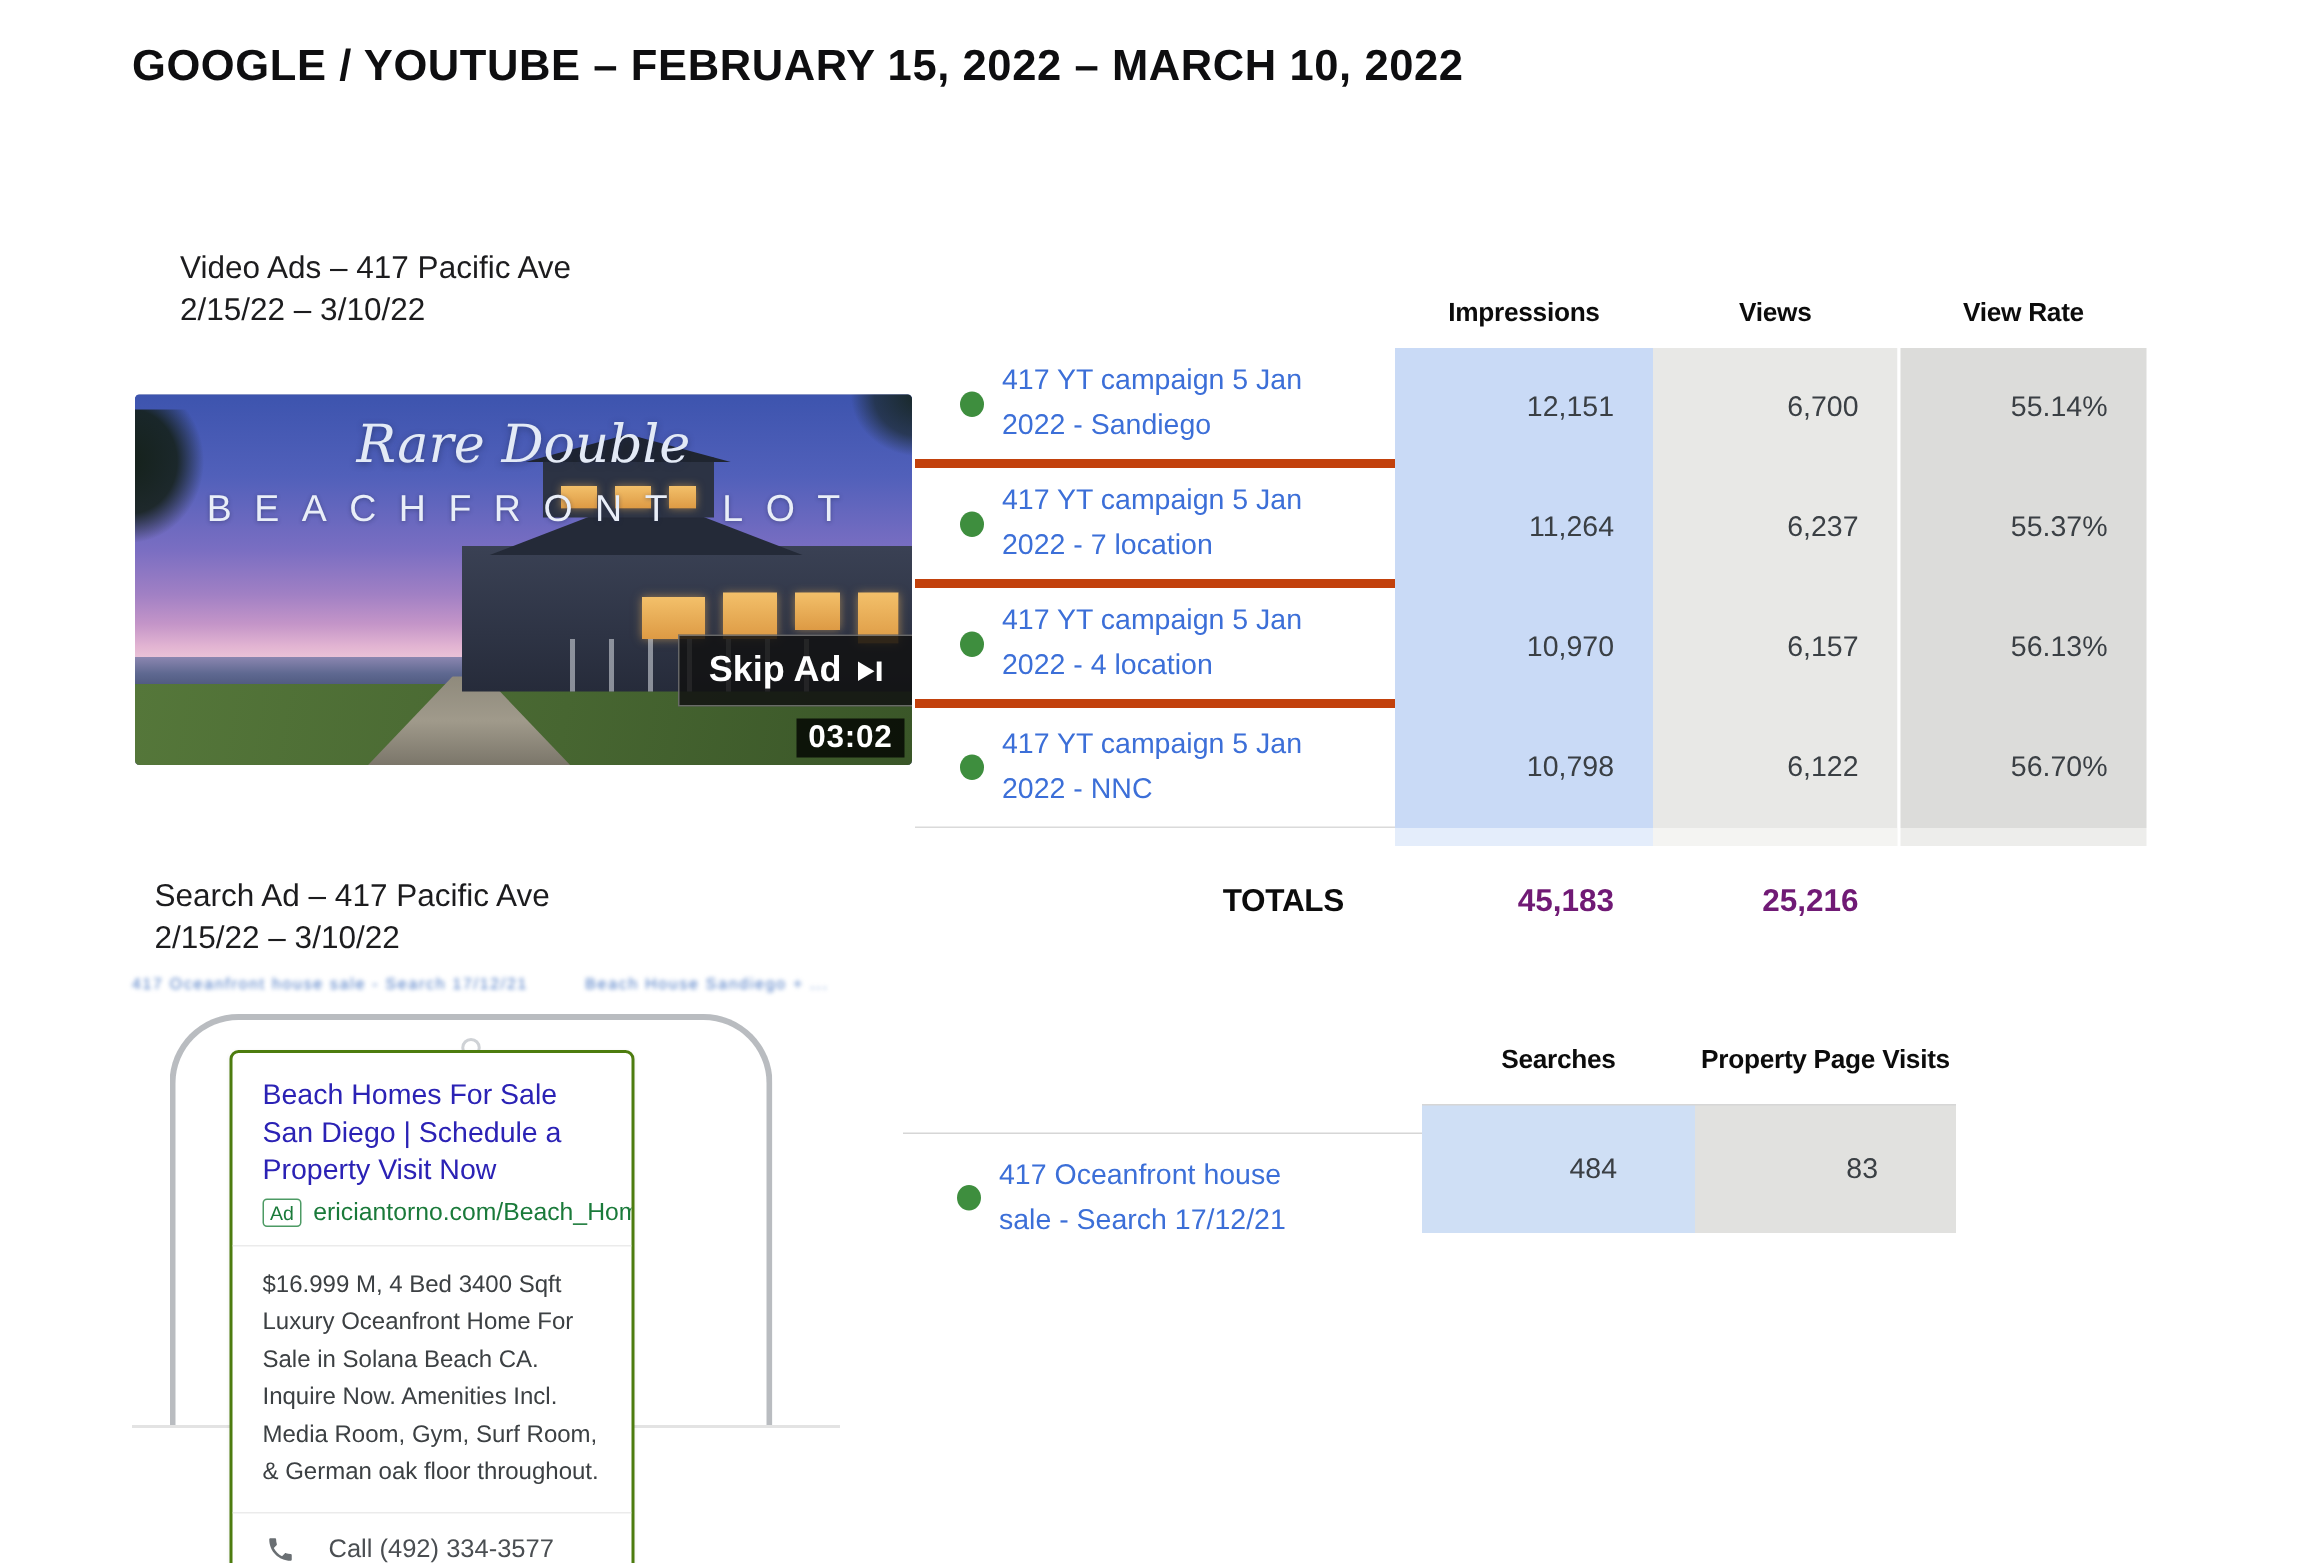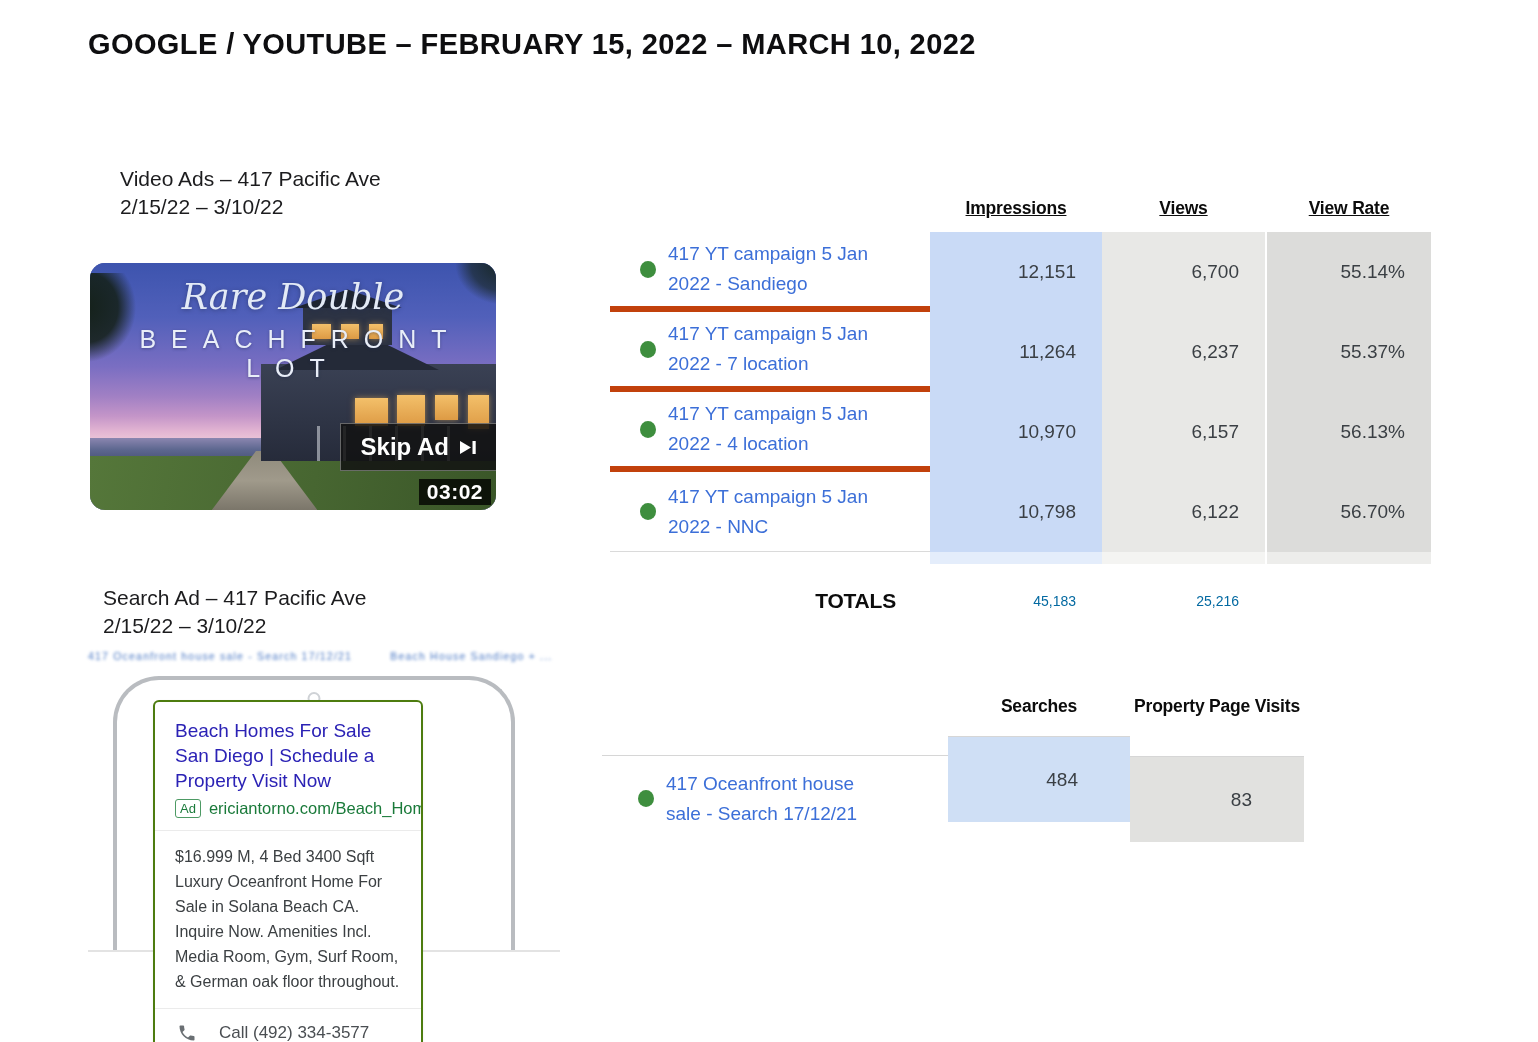--- a/index.html
+++ b/index.html
@@ -12,21 +12,21 @@
     position:absolute; left:88px; top:28px;
     font-size:29px; font-weight:800; letter-spacing:.4px; color:#0e0e10;
   }
 
   
   .sec-heading { position:absolute; font-size:21px; font-weight:500; color:#1c1c1e; line-height:28px; }
   .video-heading { left:120px; top:165px; }
   .search-heading { left:103px; top:584px; }
 
   
-  .vt { position:absolute; left:90px; top:263px; width:406px; height:247px; overflow:hidden; border-radius:15px; background:#44549e; }
+  .vt { position:absolute; left:90px; top:263px; width:518px; height:247px; overflow:hidden; border-radius:3px; background:#44549e; }
   .vt-sky { position:absolute; inset:0;
     background:linear-gradient(180deg,#3d54ae 0%,#5160ba 22%,#7a6ec2 42%,#a180c4 54%,#c495c8 62%,#e2b4d2 68%,#ecc7d8 72%,#8d8ba8 74%); }
   .vt-ocean { position:absolute; left:0; top:71%; width:46%; height:10%;
     background:linear-gradient(180deg,#8b86b0 0%,#5e6890 45%,#454f73 100%); }
   .vt-beach { position:absolute; left:0; top:79%; width:48%; height:5%; background:#6f6757; }
   .vt-grass { position:absolute; left:0; bottom:0; width:100%; height:22%;
     background:linear-gradient(100deg,#55773a 0%,#476631 55%,#3a5628 100%); }
   .vt-path { position:absolute; left:30%; bottom:0; width:26%; height:24%;
     clip-path:polygon(42% 0,58% 0,100% 100%,0 100%);
     background:linear-gradient(180deg,#8f8a7c 0%,#a09a8b 50%,#7b766a 100%); }
@@ -61,39 +61,39 @@
   .vt-skip { position:absolute; right:0; bottom:39px; display:flex; align-items:center; gap:10px;
     background:rgba(18,18,18,.85); border:1px solid rgba(255,255,255,.35); border-right:none;
     color:#fff; font-size:24px; font-weight:700; padding:9px 18px 9px 20px; cursor:pointer; }
   .vt-time { position:absolute; right:5px; bottom:5px; background:rgba(0,0,0,.78);
     color:#fff; font-size:21px; font-weight:700; padding:1px 8px; letter-spacing:.5px; }
 
   
   .ttable { position:absolute; left:610px; top:196px; display:grid;
     grid-template-columns:320px 172px 163px 2px 164px; }
   .ttable .hdr { height:36px; display:flex; align-items:flex-start; justify-content:center;
-    font-size:17.5px; font-weight:700; letter-spacing:-.2px; color:#0c0c0c; padding-top:2px;text-decoration:underline; }
+    font-size:17.5px; font-weight:700; letter-spacing:-.2px; color:#0c0c0c; padding-top:2px; }
   .cell { height:80px; }
   .lblcell { display:flex; align-items:center; gap:12px; padding-left:30px; border-bottom:6px solid #c2410c; }
   .lblcell.last { border-bottom:1px solid #dadada; }
   .dot { width:16px; height:17px; border-radius:50%; background:#3e8e3e; flex:0 0 auto; }
   .camp-link { font-size:19px; line-height:30px; color:#3c6fd8; width:237px; cursor:pointer; }
   .numcell { display:flex; align-items:center; justify-content:flex-end; padding-right:26px;
     font-size:19px; color:#3a3f44; }
   .c-imp { background:#c9daf6; }
   .c-views { background:#e8e8e6; }
   .c-rate { background:#dcdcda; }
   .gapcol { background:#fff; }
   .strip { height:12px; }
   .s-imp { background:#e4edfb; }
   .s-views { background:#f4f4f2; }
   .s-rate { background:#ededeb; }
   .totrow { height:46px; margin-top:14px; display:flex; align-items:center; }
   .tot-label { justify-content:flex-end; padding-right:34px; font-size:21px; font-weight:800; letter-spacing:-.2px; color:#0c0c0c; }
-  .tot-num { justify-content:flex-end; padding-right:26px; font-size:14px; font-weight:400; color:#0369a1; }
+  .tot-num { justify-content:flex-end; padding-right:26px; font-size:21px; font-weight:700; color:#701a75; }
 
   
   .blur-strip { position:absolute; left:88px; top:650px; width:472px; height:14px;
     font-size:10.5px; letter-spacing:1.2px; color:#4a78c4; filter:blur(1.4px);
     white-space:nowrap; overflow:hidden; }
   .blur-strip span { margin-right:34px; }
 
   
   .phone { position:absolute; left:113px; top:676px; width:402px; height:274px;
     border:4px solid #b9bcc0; border-bottom:none; border-radius:46px 46px 0 0; background:#fff; }
@@ -117,21 +117,21 @@
 
   
   .btable { position:absolute; left:602px; top:688px; display:grid;
     grid-template-columns:346px 182px 174px; }
   .btable .hdr { height:48px; display:flex; align-items:flex-start; justify-content:center;
     font-size:17.5px; font-weight:700; letter-spacing:-.2px; color:#0c0c0c; padding-top:8px; }
   .brow { height:86px; border-top:1px solid #d6d6d6; }
   .b-label { display:flex; align-items:center; gap:12px; padding-left:36px;margin-top:19px; }
   .b-link { font-size:19px; line-height:30px; color:#3c6fd8; width:218px; cursor:pointer; }
   .b-searches { background:#cfdff5; }
-  .b-visits { background:#e1e1df;margin-top:20px; }
+  .b-visits { background:#e1e1df; }
   .b-num { display:flex; align-items:center; justify-content:flex-end; padding-right:52px;
     font-size:19px; color:#3a3f44; }
 </style>
 </head>
 <body>
 
 <div class="canvas">
 
   <div class="page-title">GOOGLE / YOUTUBE – FEBRUARY 15, 2022  – MARCH 10, 2022</div>
 

